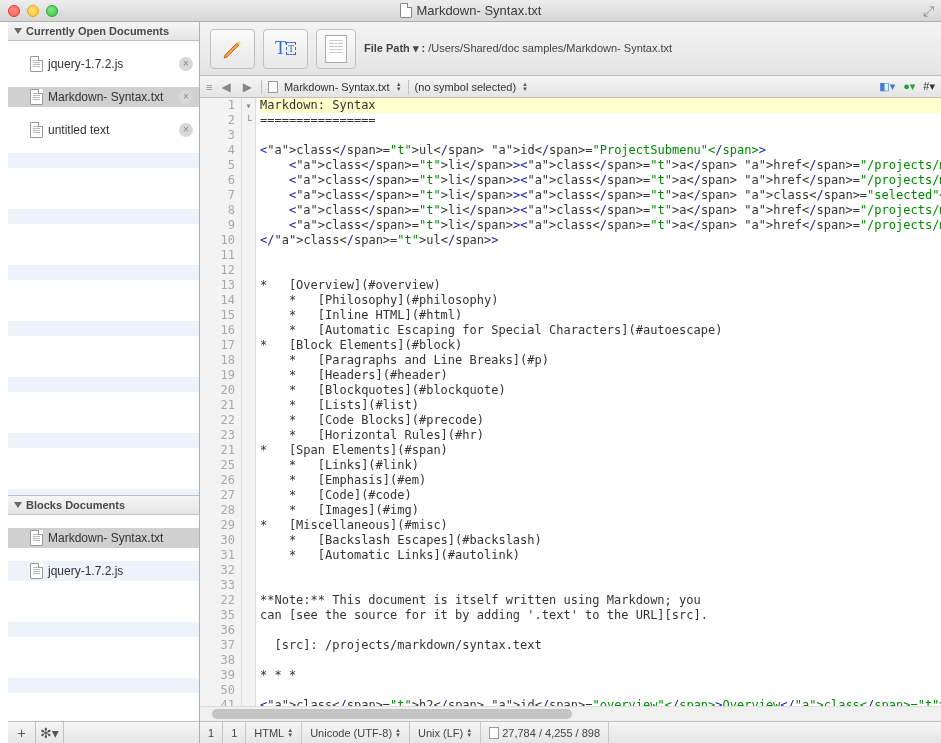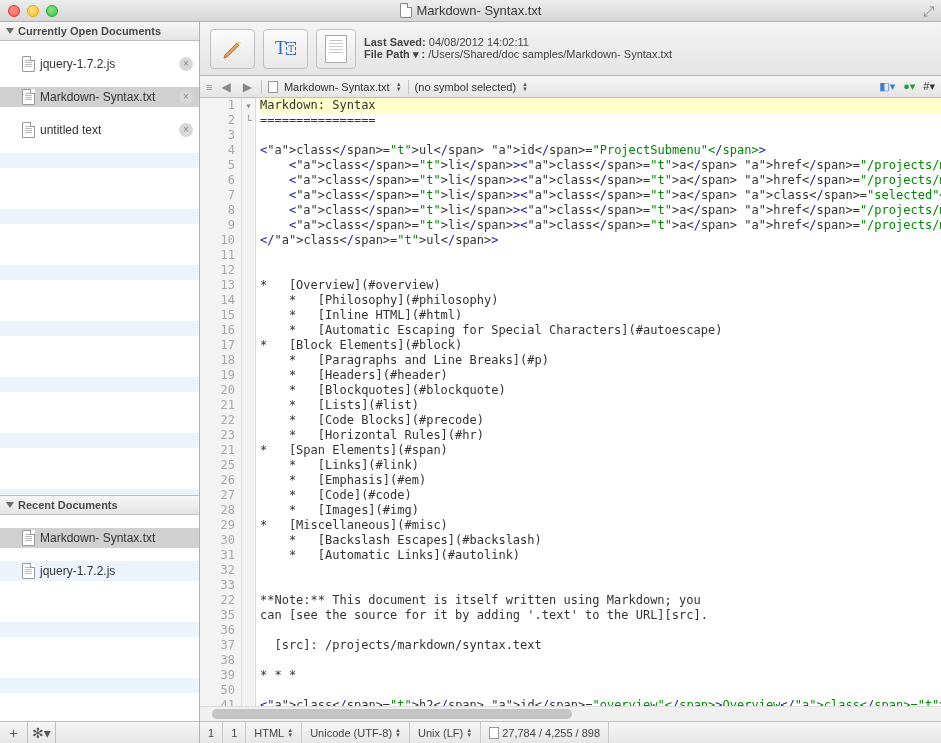--- a/index.html
+++ b/index.html
@@ -8,21 +8,21 @@
 .traffic { display:flex; gap:7px; padding-left:8px; }
 .traffic span { width:12px; height:12px; border-radius:50%; display:block; }
 .tr-close{background:radial-gradient(circle at 40% 35%,#ff8a80,#ff5f57);border:1px solid #d33;}
 .tr-min{background:radial-gradient(circle at 40% 35%,#ffe27a,#ffbd2e);border:1px solid #da0;}
 .tr-max{background:radial-gradient(circle at 40% 35%,#8ee28a,#28c940);border:1px solid #2a2;}
 .title-center{position:absolute;left:0;right:0;text-align:center;font-size:13px;color:#3a3a3a;display:flex;justify-content:center;align-items:center;gap:5px;}
 .doc-icon{width:12px;height:15px;background:#fff;border:1px solid #888;border-radius:1px;position:relative;display:inline-block;}
 .doc-icon::after{content:"";position:absolute;top:-1px;right:-1px;width:4px;height:4px;background:#ededed;border-left:1px solid #888;border-bottom:1px solid #888;}
 .resize-icon{position:absolute;right:4px;top:3px;width:14px;height:14px;color:#888;font-size:14px;}
 .main{display:flex;height:calc(100% - 22px);}
-.sidebar{width:200px;background:#fff;border-right:1px solid #b0b0b0;display:flex;flex-direction:column;}
+.sidebar{width:200px;background:#fff;border-right:1px solid #b0b0b0;display:flex;flex-direction:column;padding-left:8px;}
 .panel-header{background:linear-gradient(#f6f6f6,#e4e4e4);border-bottom:1px solid #c0c0c0;padding:3px 6px;font-size:11px;color:#4a4a4a;font-weight:bold;display:flex;align-items:center;gap:4px;}
 .disc{display:inline-block;width:0;height:0;border-left:4px solid transparent;border-right:4px solid transparent;border-top:6px solid #6a6a6a;}
 .file-list{flex:1;overflow:auto;}
 .file-row{display:flex;align-items:center;padding:2px 6px 2px 22px;font-size:12px;position:relative;margin-top:13px;}
 .file-row:nth-child(odd){background:#fff;}
 .file-row:nth-child(even){background:#edf3fb;}
 .file-list.striped .file-row:nth-child(odd){background:#fff;}
 .file-list.striped .file-row:nth-child(even){background:#edf3fb;}
 .file-row.sel{background:#d0d0d0 !important;}
 .file-ico{width:13px;height:16px;background:#fff;border:1px solid #999;border-radius:1px;margin-right:5px;position:relative;flex:none;}
@@ -120,21 +120,21 @@
         <div class="file-row empty-stripe"></div>
         <div class="file-row empty-stripe"></div>
         <div class="file-row empty-stripe"></div>
         <div class="file-row empty-stripe"></div>
         <div class="file-row empty-stripe"></div>
       </div>
 
     <div class="recent-block">
       <div class="panel-header">
         <span class="disc"></span>
-        <span>Recent Documents</span>
+        <span>Blocks Documents</span>
       </div>
       <div class="file-list striped" id="recent-list">
           <div class="file-row sel">
             <span class="file-ico txt"></span>
             <span>Markdown- Syntax.txt</span>
           </div>
           <div class="file-row">
             <span class="file-ico txt"></span>
             <span>jquery-1.7.2.js</span>
           </div>
@@ -160,21 +160,20 @@
             <path fill="#ffd080" d="M16 6l2 2 2-2-2-2z"></path>
           </svg>
       </div>
       <div class="tool-btn" style="color:#3366cc;font-family:serif;font-size:18px;">T<span style="border:1px dashed #3366cc;font-size:10px;padding:0 1px;">T</span></div>
       <div class="tool-btn" style="width:40px;">
         <span style="width:22px;height:28px;background:#fff;border:1px solid #aaa;display:block;position:relative;">
             <span style="position:absolute;left:3px;right:3px;top:4px;height:1px;background:#ccc;box-shadow:0 3px 0 #ccc,0 6px 0 #ccc,0 9px 0 #ccc,0 12px 0 #ccc;"></span>
           </span>
       </div>
       <div class="file-info">
-        <div><b>Last Saved:</b> <span>04/08/2012 14:02:11</span></div>
         <div><b>File Path ▾ :</b> <span>/Users/Shared/doc samples/Markdown- Syntax.txt</span></div>
       </div>
     </div>
 
     <div class="navbar">
       <span style="color:#888;">≡</span>
       <span class="arrow-btn">◀</span>
       <span class="arrow-btn">▶</span>
       <span style="border-left:1px solid #c0c0c0;height:14px;"></span>
       <span class="mini-doc-icon"></span>

